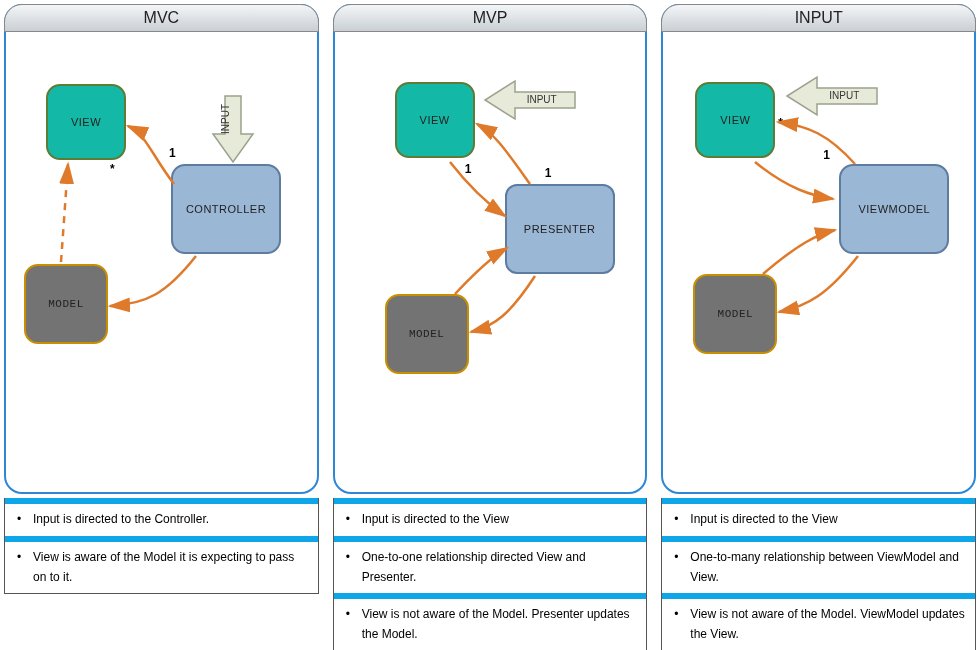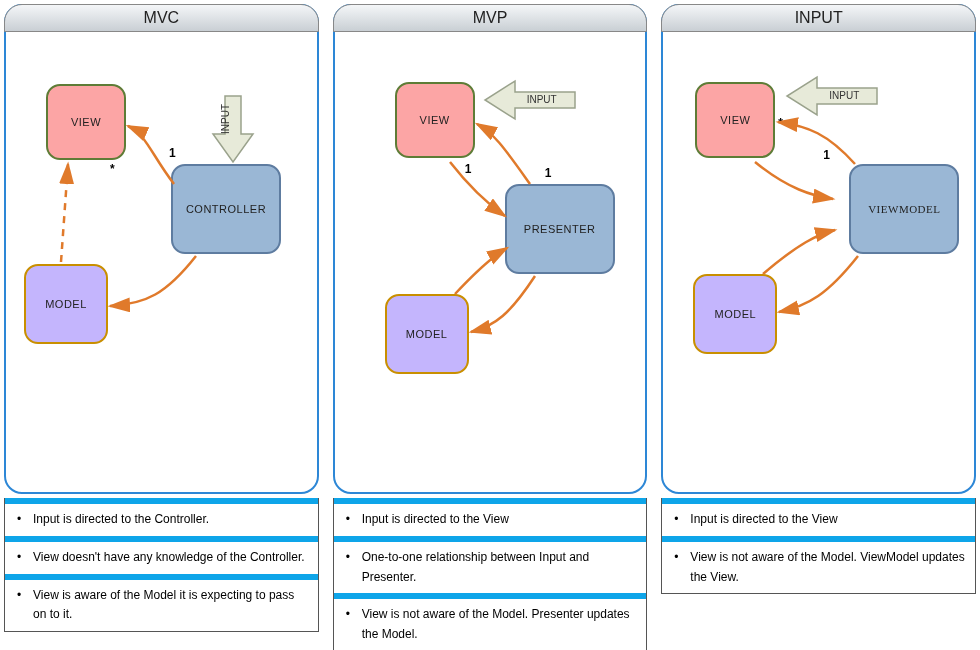--- a/index.html
+++ b/index.html
@@ -51,23 +51,23 @@
     border-radius: 14px;
     display: flex;
     align-items: center;
     justify-content: center;
     font-size: 11px;
     font-weight: 400;
     letter-spacing: .5px;
     text-align: center;
     padding: 4px;
   }
-  .node.view  { width: 80px; height: 76px; background: #fca5a5; border: 2px solid #5e7c36; color:#222;}
+  .node.view  { width: 80px; height: 76px; background: #14b8a6; border: 2px solid #5e7c36; color:#222;}
   .node.ctrl  { width: 110px; height: 90px; background: #9ab7d5; border: 2px solid #5e7ca0; color:#222;}
-  .node.model { width: 84px; height: 80px; background: #c4b5fd; border: 2px solid #c98f00; color:#222;}
+  .node.model { width: 84px; height: 80px; background: #737373; border: 2px solid #c98f00; color:#222;font-family:Liberation Mono, monospace;}
 
   .card-label {
     position: absolute;
     font-size: 12px;
     font-weight: bold;
     color: #000;
   }
 
   .input-arrow {
     position: absolute;
@@ -144,33 +144,32 @@
 
           <path d="M190,222 C160,260 140,270 104,272" stroke="#e07a2b" stroke-width="2.5" fill="none" marker-end="url(#ah1)"></path>
 
           <path d="M55,228 L62,130" stroke="#e07a2b" stroke-width="2.5" fill="none" stroke-dasharray="7 6" marker-end="url(#ah1)"></path>
         </svg>
       </div>
     </div>
 
     <div class="notes">
       <div class="notes-row">Input is directed to the Controller.</div>
-      <div class="notes-row">View doesn't have any knowledge of the Controller.</div>
       <div class="notes-row">View is aware of the Model it is expecting to pass on to it.</div>
 
     </div>
   </div>
 
   <div class="col">
     <div class="panel">
       <div class="panel-title">MVP</div>
       <div class="diagram">
 
         <div class="node view" style="left:60px;  top:48px;">VIEW</div>
-        <div class="node ctrl" style="left:170px; top:150px;">PRESENTER</div>
+        <div class="node ctrl" style="left:170px; top:150px;border-radius:12px;">PRESENTER</div>
         <div class="node model" style="left:50px;  top:260px;">MODEL</div>
 
         <div class="card-label" style="left:130px; top:128px;">1</div>
         <div class="card-label" style="left:210px; top:132px;">1</div>
 
         <div class="input-arrow" style="left:146px; top:44px;">
           <svg width="96" height="44">
             <path d="M94,14 H34 V3 L4,22 L34,41 V30 H94 Z" fill="#e7ead9" stroke="#9aa28c" stroke-width="1.5"></path>
           </svg>
         </div>
@@ -187,33 +186,33 @@
           <path d="M115,128 C140,160 160,175 170,182" stroke="#e07a2b" stroke-width="2.5" fill="none" marker-end="url(#ah2)"></path>
 
           <path d="M200,242 C175,280 160,292 136,298" stroke="#e07a2b" stroke-width="2.5" fill="none" marker-end="url(#ah2)"></path>
           <path d="M120,260 C150,228 165,218 172,214" stroke="#e07a2b" stroke-width="2.5" fill="none" marker-end="url(#ah2)"></path>
         </svg>
       </div>
     </div>
 
     <div class="notes">
       <div class="notes-row">Input is directed to the View</div>
-      <div class="notes-row">One-to-one relationship between Input and Presenter.</div>
+      <div class="notes-row">One-to-one relationship directed View and Presenter.</div>
       <div class="notes-row">View is not aware of the Model. Presenter updates the Model.</div>
 
     </div>
   </div>
 
   <div class="col">
     <div class="panel">
       <div class="panel-title">INPUT</div>
       <div class="diagram">
 
         <div class="node view" style="left:32px;  top:48px;">VIEW</div>
-        <div class="node ctrl" style="left:186px; top:130px;font-family:Liberation Serif, serif;">VIEWMODEL</div>
+        <div class="node ctrl" style="left:176px; top:130px;">VIEWMODEL</div>
         <div class="node model" style="left:30px;  top:240px;">MODEL</div>
 
         <div class="card-label" style="left:115px; top:82px;">*</div>
         <div class="card-label" style="left:160px; top:114px;">1</div>
 
         <div class="input-arrow" style="left:120px; top:40px;">
           <svg width="96" height="44">
             <path d="M94,14 H34 V3 L4,22 L34,41 V30 H94 Z" fill="#e7ead9" stroke="#9aa28c" stroke-width="1.5"></path>
           </svg>
         </div>
@@ -230,18 +229,19 @@
           <path d="M92,128 C125,155 150,162 170,165" stroke="#e07a2b" stroke-width="2.5" fill="none" marker-end="url(#ah3)"></path>
 
           <path d="M195,222 C165,260 145,272 116,278" stroke="#e07a2b" stroke-width="2.5" fill="none" marker-end="url(#ah3)"></path>
           <path d="M100,240 C135,210 155,200 172,196" stroke="#e07a2b" stroke-width="2.5" fill="none" marker-end="url(#ah3)"></path>
         </svg>
       </div>
     </div>
 
     <div class="notes">
       <div class="notes-row">Input is directed to the  View</div>
+      <div class="notes-row">One-to-many relationship between ViewModel and View.</div>
       <div class="notes-row">View is not aware of the Model. ViewModel updates the View.</div>
 
     </div>
   </div>
 
 </div>
 
 </body></html>

